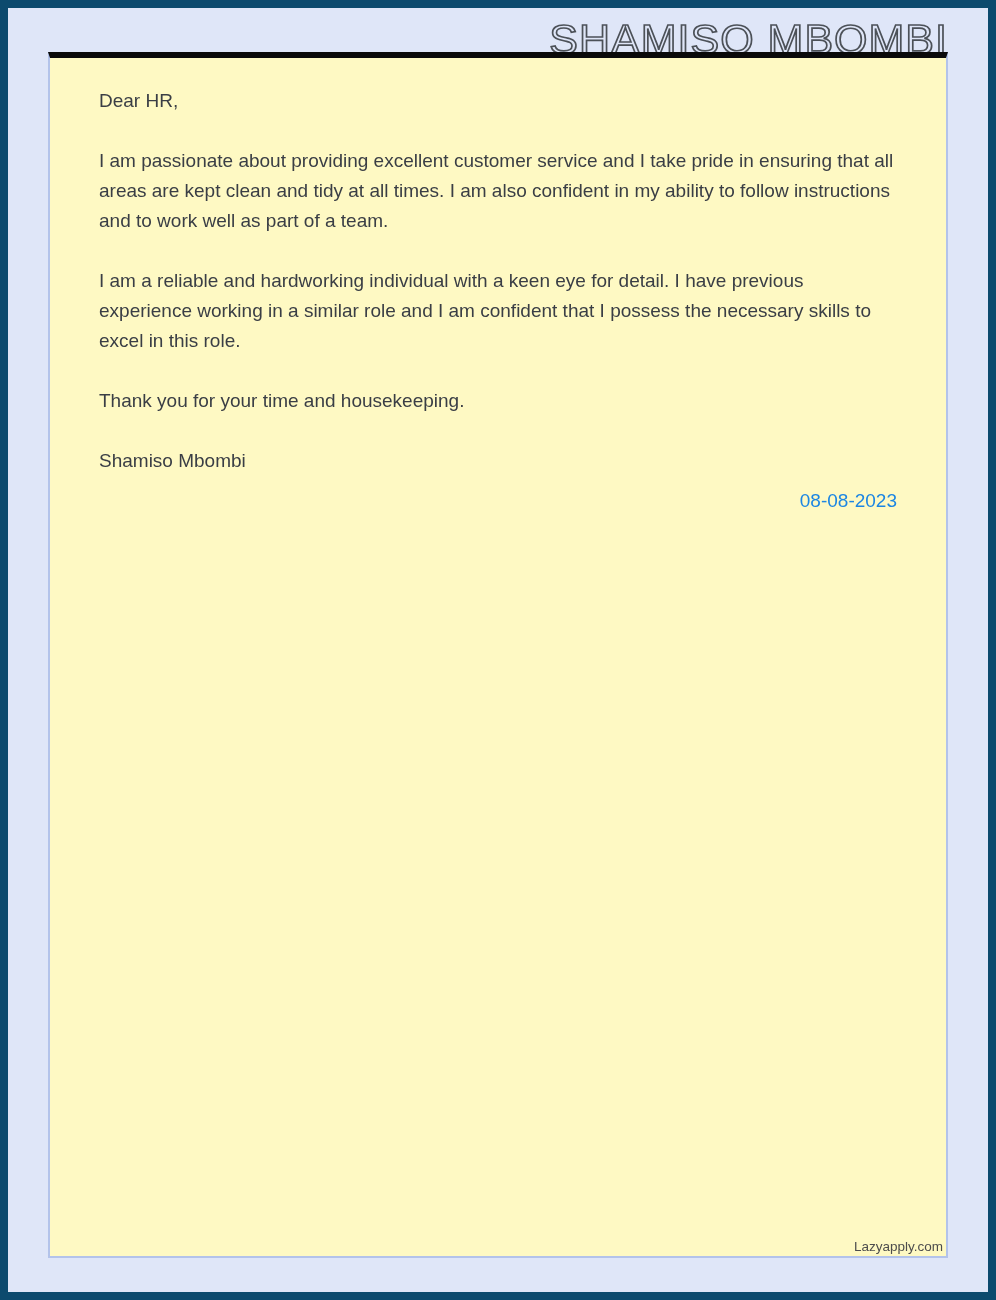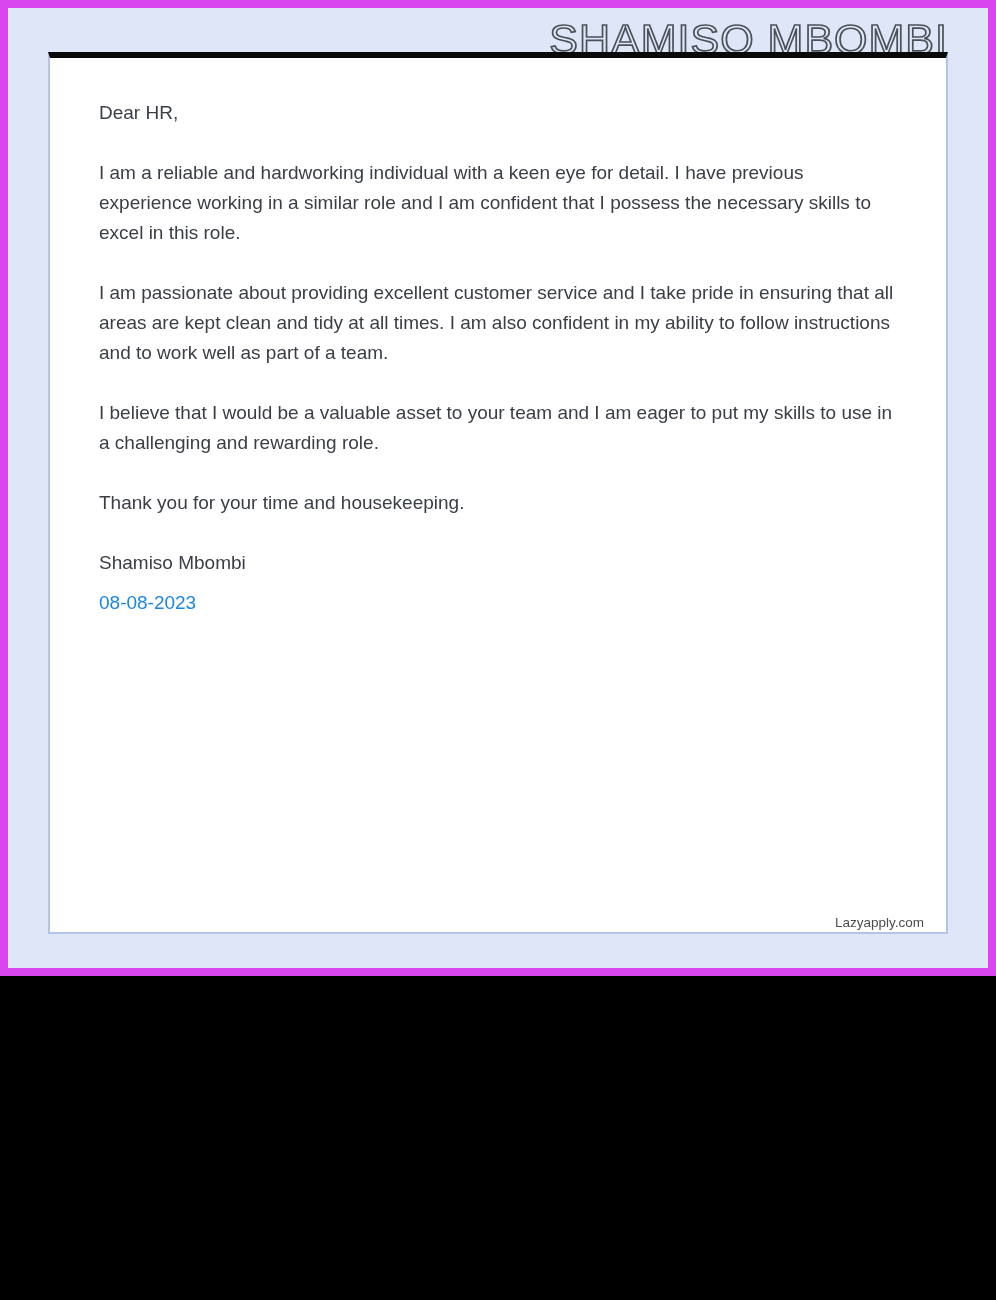--- a/index.html
+++ b/index.html
@@ -3,84 +3,84 @@
 <meta charset="utf-8">
 <style>
   html, body { margin: 0; padding: 0; }
   body {
     width: 996px; height: 1300px;
     font-family: "Liberation Sans", sans-serif;
     background: #000;
   }
   .page {
     position: relative;
-    width: 996px; height: 976px;
+    width: 996px; height: 1300px;
     box-sizing: border-box;
-    border: 8px solid #d946ef;
+    border: 8px solid #0c4a6e;
     background: #dfe6f8;
     overflow: hidden;
   }
   .header-title-svg {
     position: absolute;
     top: 2px; right: 38px;
     width: 520px; height: 54px;
   }
   .header-title-svg text {
     font-family: "Liberation Sans", "DejaVu Sans", sans-serif;
     font-size: 43px;
     letter-spacing: 1px;
     fill: none;
     stroke: #4c5158;
     stroke-width: 1.7px;
   }
   .letter-box {
     position: absolute;
     left: 40px; right: 40px;
     top: 44px; bottom: 34px;
-    background: #ffffff;
+    background: #fef9c3;
     border-top: 6px solid #0a0a0a;
     border-left: 2px solid #b3c3ea;
     border-right: 2px solid #b3c3ea;
     border-bottom: 2px solid #b3c3ea;
     box-sizing: border-box;
-    padding: 40px 49px 0 49px;
+    padding: 28px 49px 0 49px;
   }
   .letter-box p {
     margin: 0 0 30px 0;
     font-size: 19px;
     line-height: 30px;
     color: #3a3e45;
   }
   .letter-box p.signature { margin-bottom: 10px; }
   .letter-box p.date {
     color: #1c86e3;
     margin-bottom: 0;
     cursor: pointer;
+    text-align: right;
   }
   .watermark {
     position: absolute;
-    right: 22px; bottom: 2px;
+    right: 3px; bottom: 2px;
     font-size: 13.5px;
     color: #4d4d4d;
   }
 </style>
 </head>
 <body>
 
 <div class="page">
 
   <svg class="header-title-svg" viewBox="0 0 520 54" xmlns="http://www.w3.org/2000/svg">
     <text x="518" y="44" text-anchor="end">SHAMISO MBOMBI</text>
   </svg>
 
   <div class="letter-box">
     <p>Dear HR,</p>
+    <p>I am passionate about providing excellent customer service and I take pride in ensuring that all areas are kept clean and tidy at all times. I am also confident in my ability to follow instructions and to work well as part of a team.</p>
     <p>I am a reliable and hardworking individual with a keen eye for detail. I have previous experience working in a similar role and I am confident that I possess the necessary skills to excel in this role.</p>
-    <p>I am passionate about providing excellent customer service and I take pride in ensuring that all areas are kept clean and tidy at all times. I am also confident in my ability to follow instructions and to work well as part of a team.</p>
-    <p>I believe that I would be a valuable asset to your team and I am eager to put my skills to use in a challenging and rewarding role.</p>
     <p>Thank you for your time and housekeeping.</p>
     <p class="signature">Shamiso Mbombi</p>
     <p class="date">08-08-2023</p>
 
     <span class="watermark">Lazyapply.com</span>
   </div>
 
 </div>
 
 </body></html>

